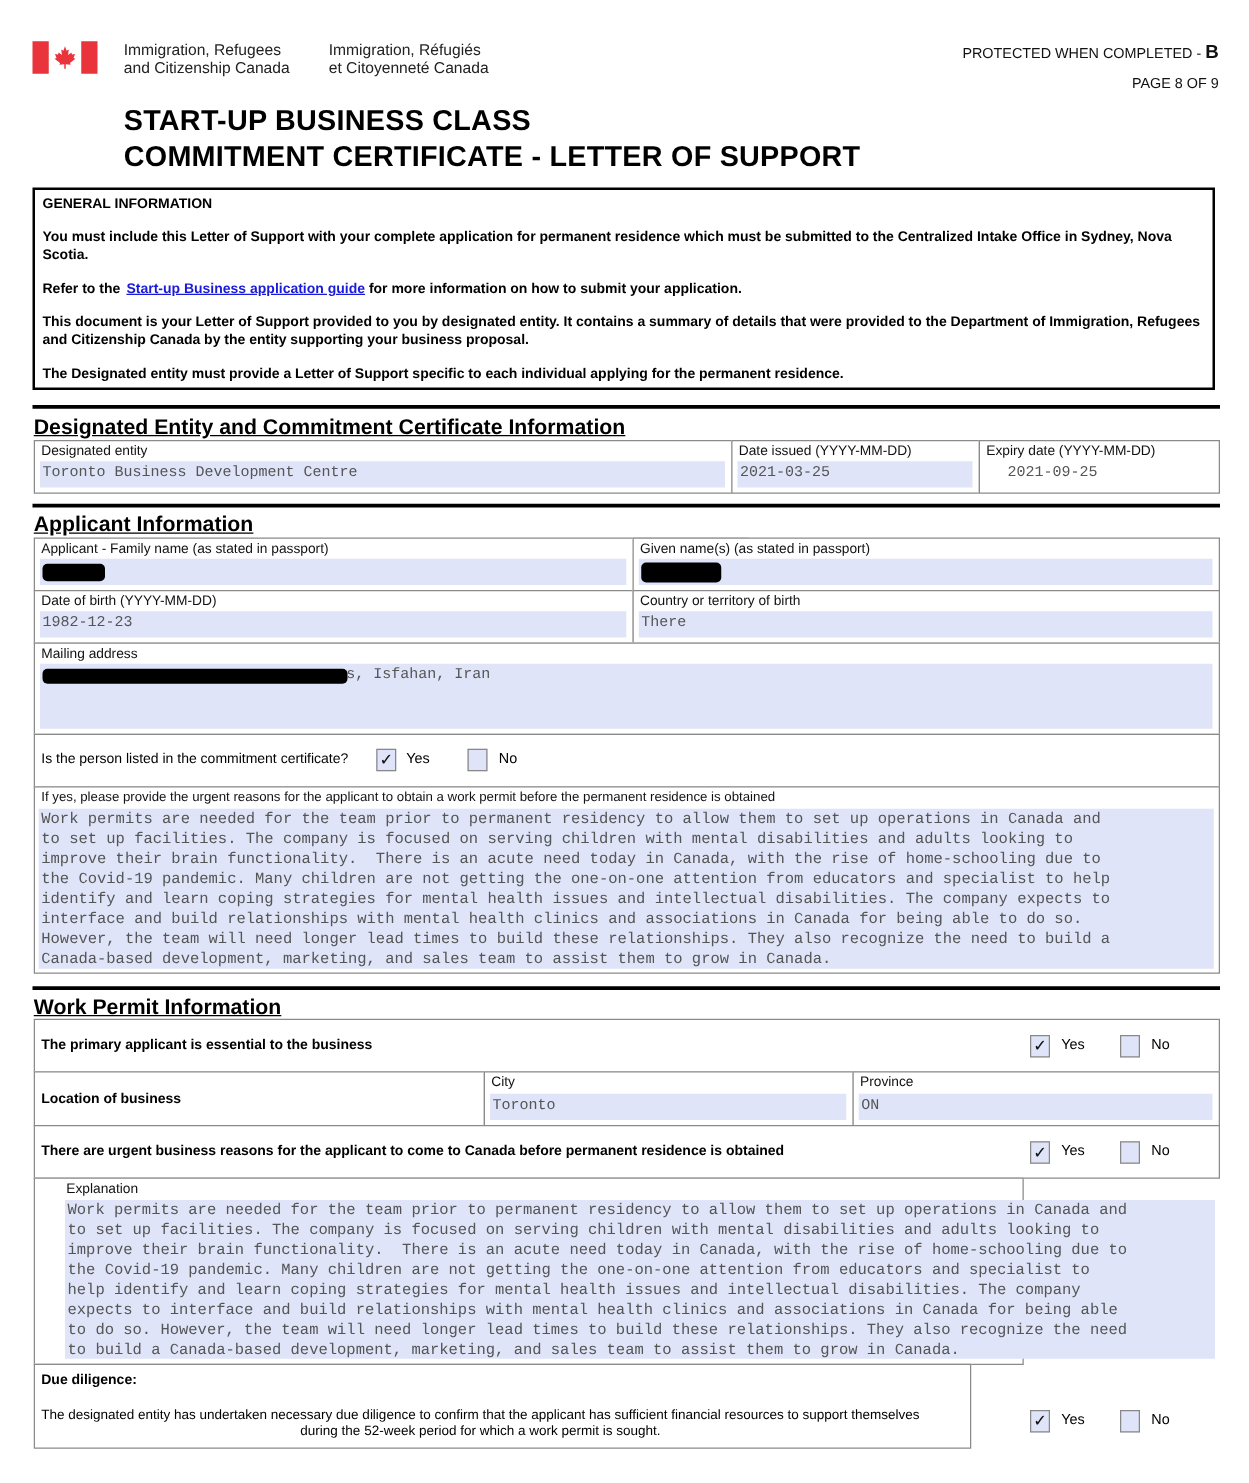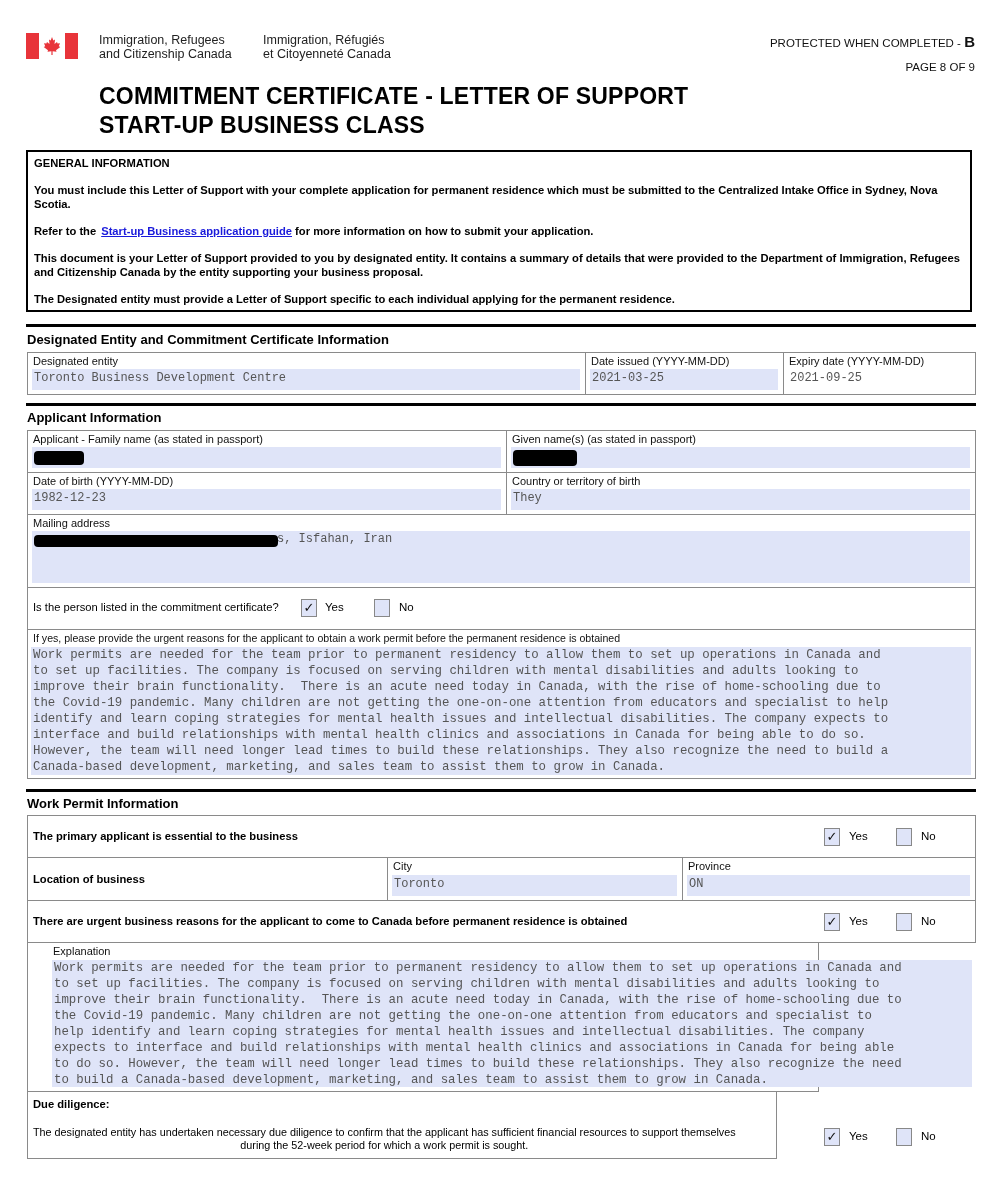--- a/index.html
+++ b/index.html
@@ -16,27 +16,27 @@
   .pageno { position: absolute; right: 24px; top: 61px; font-size: 11.5px; color: #111; }
   .title { position: absolute; left: 99px; top: 82px; font-size: 23px; font-weight: bold; line-height: 29px; letter-spacing: 0.2px; }
 
   
   .gen-box { position: absolute; left: 26px; top: 150px; width: 946px; height: 162px; border: 2px solid #000; box-sizing: border-box; padding: 4px 6px; font-size: 11.2px; font-weight: bold; line-height: 14px; }
   .gen-box p { margin: 0 0 13px 0; }
   .gen-box a { color: #1a1adb; text-decoration: underline; margin-left: 5px; }
 
   
   .sec-rule { position: absolute; left: 26px; width: 950px; height: 3px; background: #000; }
-  .sec-title { position: absolute; left: 27px; font-size: 13px; font-weight: bold; }
+  .sec-title { position: absolute; left: 27px; font-size: 17px; font-weight: bold; text-decoration: underline; }
 
   
   .cell { position: absolute; border: 1px solid #8a8a8a; box-sizing: border-box; background: #fff; }
   .lbl { position: absolute; left: 5px; top: 2px; font-size: 11px; color: #111; }
   .fld { position: absolute; background: #dfe4f8; font-family: "Liberation Mono", monospace; font-size: 12px; color: #555; padding-left: 2px; box-sizing: border-box; line-height: 19px; }
-  .fld.plain { background: transparent; }
+  .fld.plain { background: transparent; margin-left: 16px; }
   .redact { position: absolute; background: #000; border-radius: 4px; }
   .textarea { position: absolute; background: #dfe4f8; font-family: "Liberation Mono", monospace; font-size: 12.4px; color: #555; line-height: 16px; white-space: pre-wrap; padding: 0 2px; box-sizing: border-box; overflow: hidden; }
 
   .q { position: absolute; font-size: 11.2px; }
   .q.bold { font-weight: bold; }
   .chk { position: absolute; width: 16px; height: 18px; background: #dfe4f8; border: 1px solid #888; box-sizing: border-box; text-align: center; font-size: 13px; line-height: 16px; color: #111; }
   .yn { position: absolute; font-size: 11.5px; }
 </style>
 </head>
 <body>
@@ -58,22 +58,22 @@
   <div>et Citoyenneté Canada</div>
 </div>
 
 <div class="protected">
   <span>PROTECTED WHEN COMPLETED -</span>
   <b>B</b>
 </div>
 <div class="pageno">PAGE 8 OF 9</div>
 
 <div class="title">
+  <div>START-UP BUSINESS CLASS</div>
   <div>COMMITMENT CERTIFICATE - LETTER OF SUPPORT</div>
-  <div>START-UP BUSINESS CLASS</div>
 </div>
 
 <div class="gen-box">
   <p>GENERAL INFORMATION</p>
   <p>You must include this Letter of Support with your complete application for permanent residence which must be submitted to the Centralized Intake Office in Sydney, Nova Scotia.</p>
   <p><span>Refer to the</span><a>Start-up Business application guide</a><span> for more information on how to submit your application.</span></p>
   <p>This document is your Letter of Support provided to you by designated entity. It contains a summary of details that were provided to the Department of Immigration, Refugees and Citizenship Canada by the entity supporting your business proposal.</p>
   <p style="margin-bottom:0">The Designated entity must provide a Letter of Support specific to each individual applying for the permanent residence.</p>
 </div>
 
@@ -108,21 +108,21 @@
     <div class="redact" style="left:2px; top:3px; width:64px; height:16px;"></div>
   </div>
 </div>
 
 <div class="cell" style="left:27px; top:472px; width:480px; height:43px;">
   <div class="lbl">Date of birth (YYYY-MM-DD)</div>
   <div class="fld" style="left:4px; top:16px; width:469px; height:21px;">1982-12-23</div>
 </div>
 <div class="cell" style="left:506px; top:472px; width:470px; height:43px;">
   <div class="lbl">Country or territory of birth</div>
-  <div class="fld" style="left:4px; top:16px; width:459px; height:21px;">They</div>
+  <div class="fld" style="left:4px; top:16px; width:459px; height:21px;">There</div>
 </div>
 
 <div class="cell" style="left:27px; top:514px; width:949px; height:74px;">
   <div class="lbl">Mailing address</div>
   <div class="fld" style="left:4px; top:16px; width:938px; height:52px; line-height:16px;">
     <div class="redact" style="left:2px; top:4px; width:244px; height:12px;"></div>
     <span style="position:absolute; left:245px; top:0;">s, Isfahan, Iran</span>
   </div>
 </div>
 

